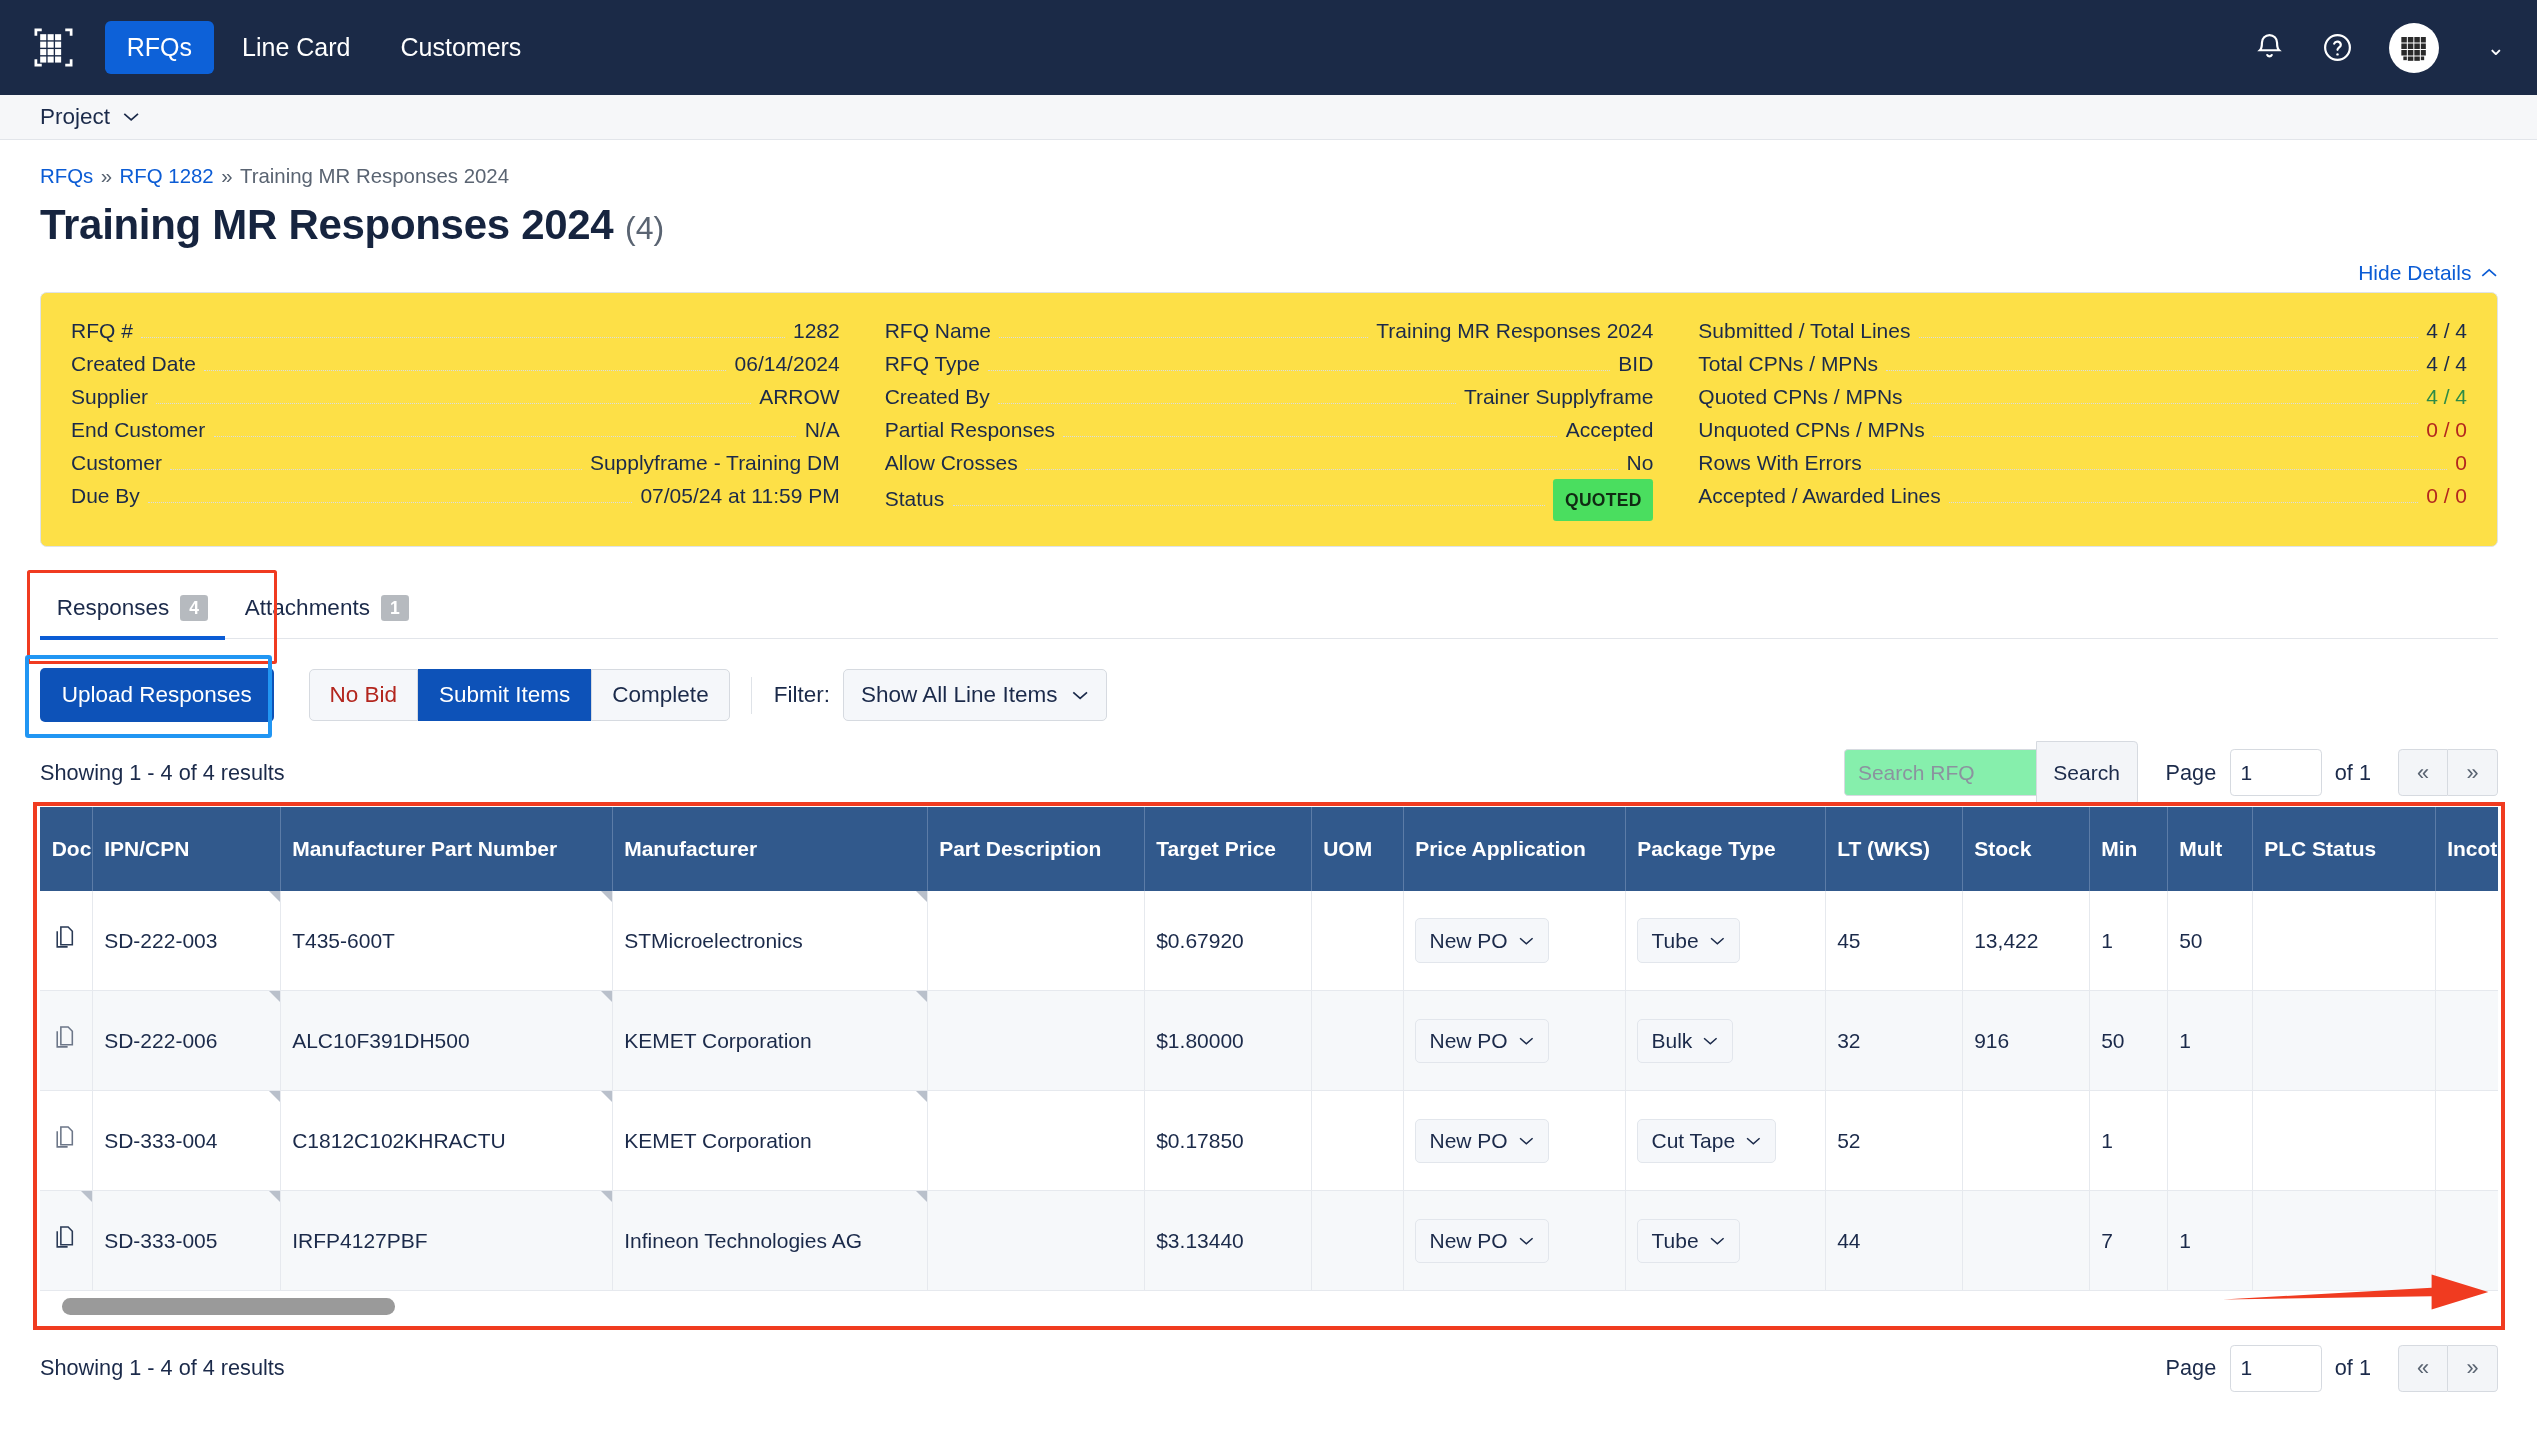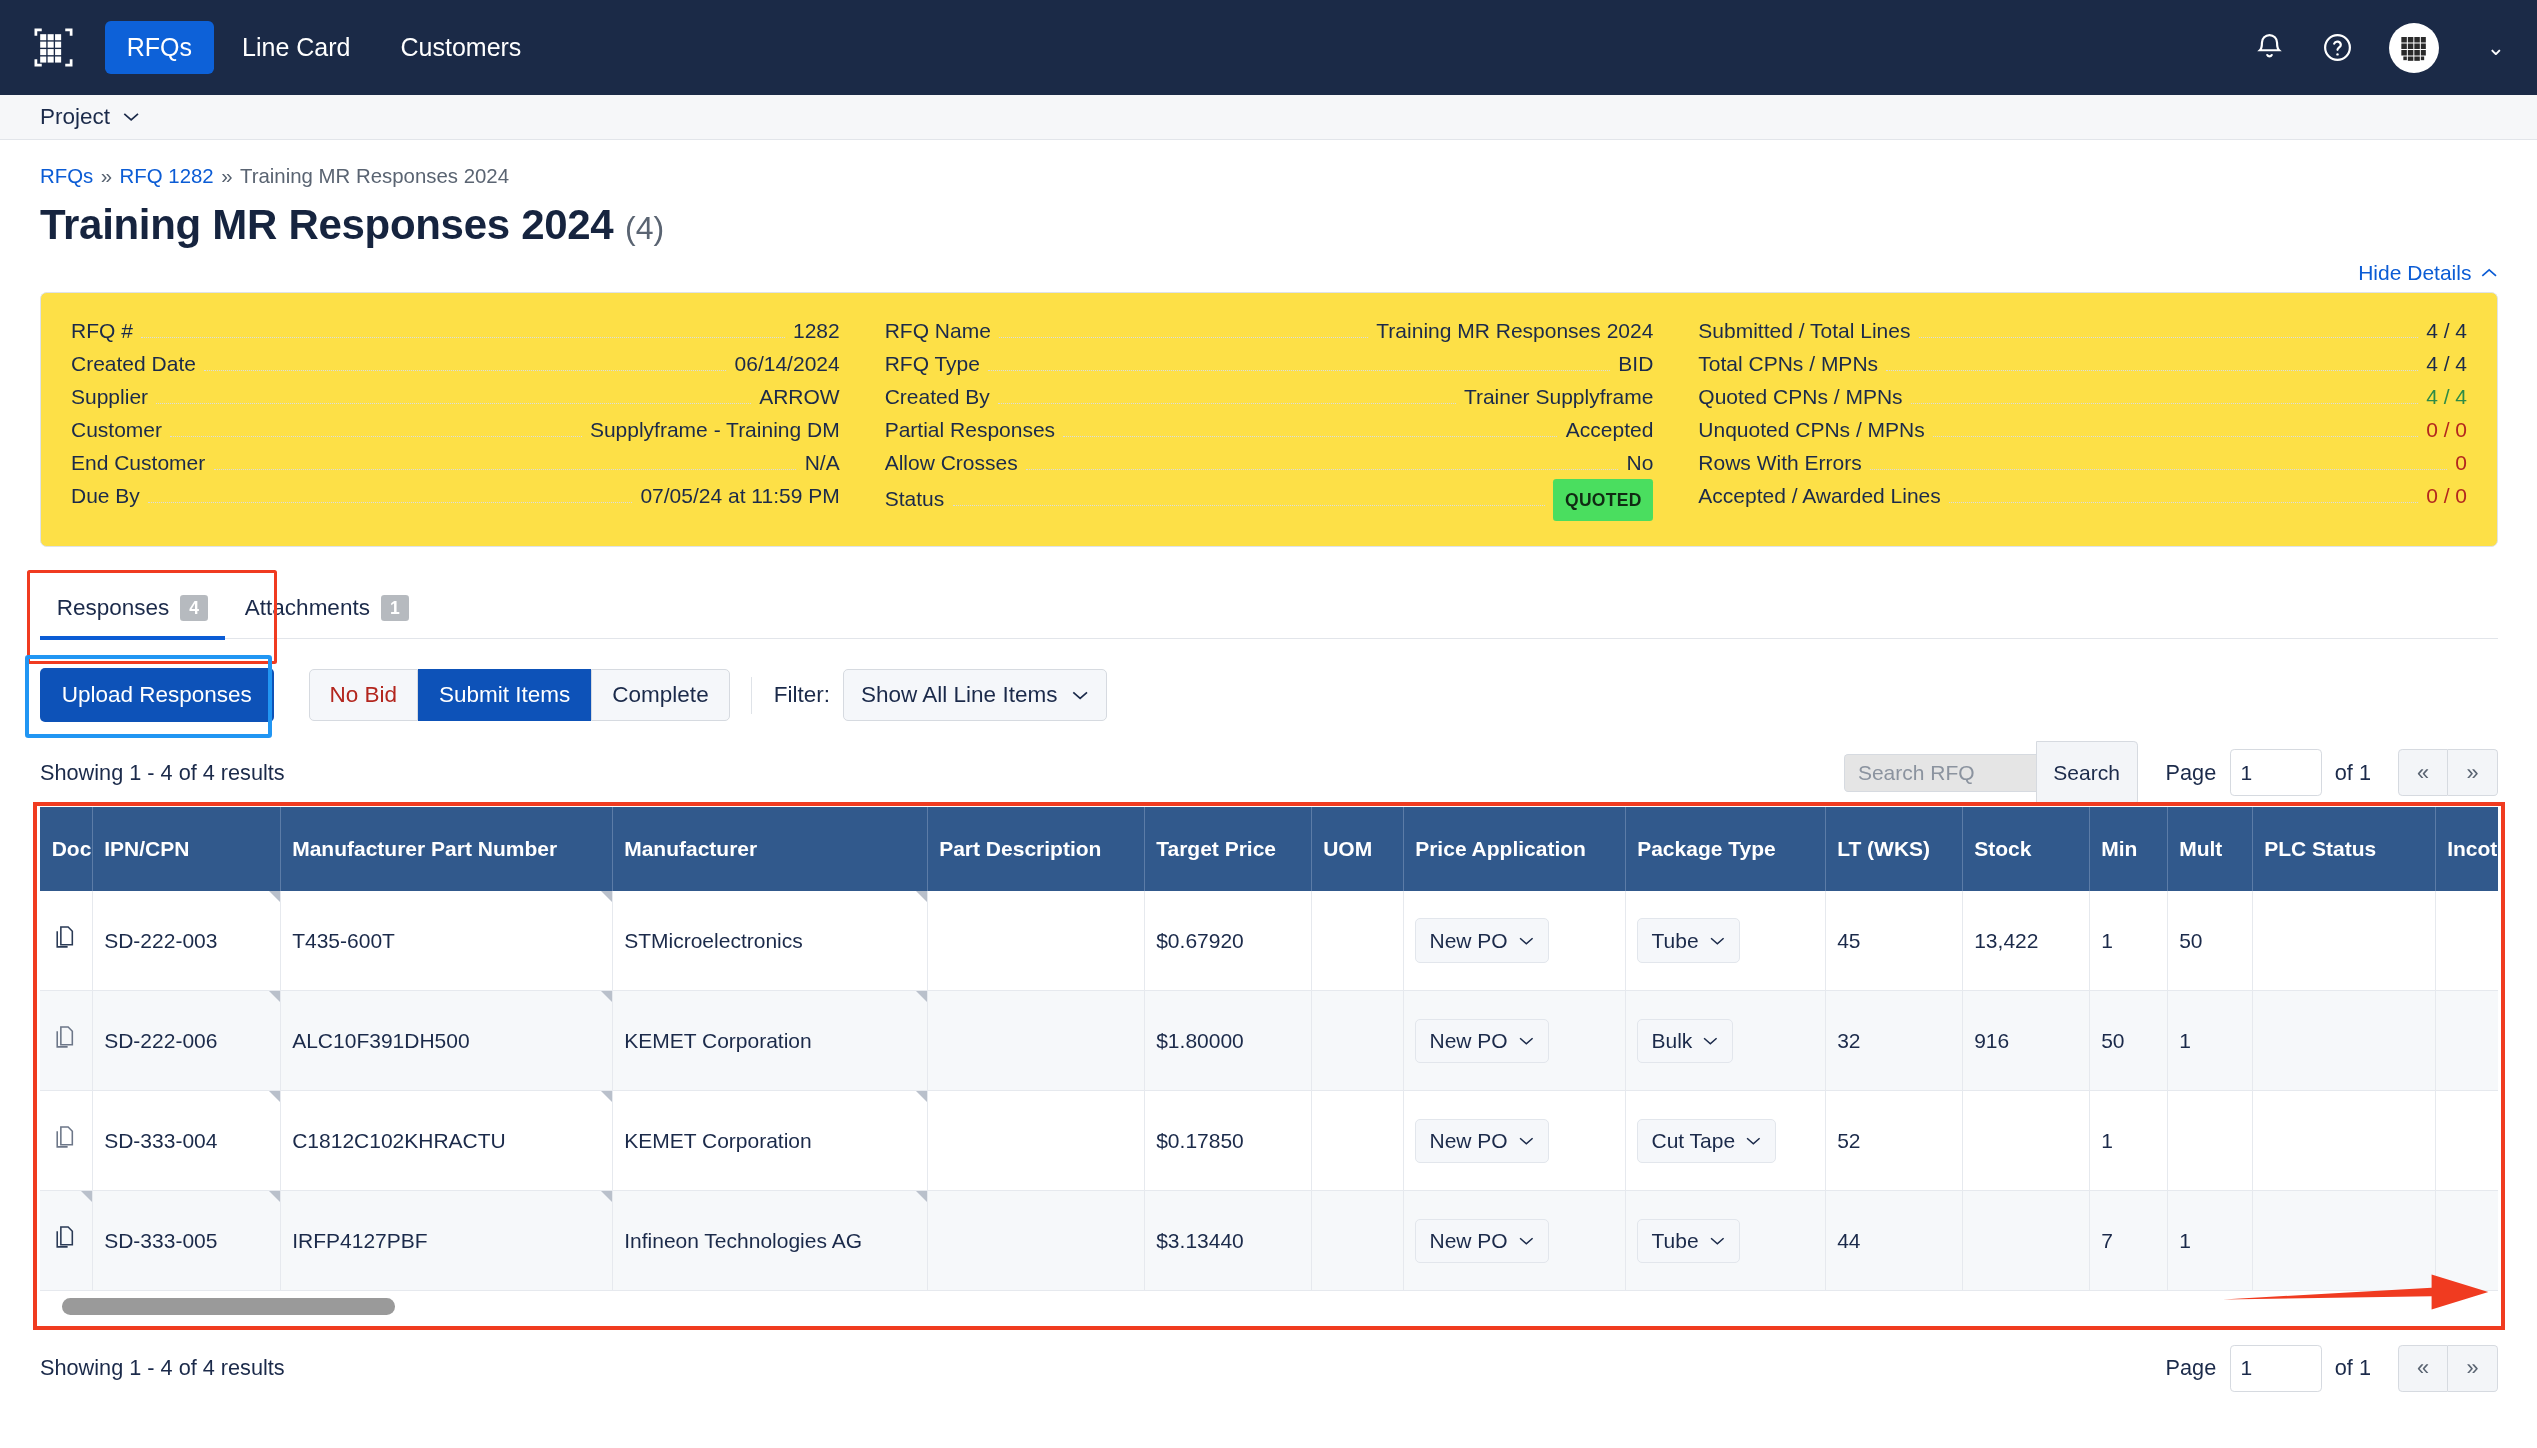--- a/index.html
+++ b/index.html
@@ -209,29 +209,29 @@
 
   
   .results-bar {
     margin-top: 25px;
     display: flex; align-items: center;
     height: 52px;
   }
   .results-text { font-size: 21.7px; color: #1b2a4a; }
   .results-right { margin-left: auto; display: flex; align-items: center; gap: 0; }
   .search-input {
-    width: 192px; height: 38px;
+    width: 192px; height: 47px;
     border: 0.8px solid #d6dae0;
     border-right: none;
     border-radius: 4.2px 0 0 4.2px;
     padding: 0 13.3px;
     font-size: 21px;
     font-family: inherit;
     color: #1b2a4a;
-    background: #e5e5e5;
+    background: #86efac;
     outline: none;
   }
   .search-input::placeholder { color: #8b939f; }
   .btn-search {
     height: 64px;
     background: #f3f5f8;
     border: 0.8px solid #d6dae0;
     border-radius: 0 4.2px 4.2px 0;
     font-size: 21px;
     font-family: inherit;
@@ -486,28 +486,28 @@
         <span class="dl-label">Created Date</span>
         <span class="dl-dots"></span>
         <span class="dl-value">06/14/2024</span>
       </div>
       <div class="dl-row">
         <span class="dl-label">Supplier</span>
         <span class="dl-dots"></span>
         <span class="dl-value">ARROW</span>
       </div>
       <div class="dl-row">
+        <span class="dl-label">End Customer</span>
+        <span class="dl-dots"></span>
+        <span class="dl-value">N/A</span>
+      </div>
+      <div class="dl-row">
         <span class="dl-label">Customer</span>
         <span class="dl-dots"></span>
         <span class="dl-value">Supplyframe - Training DM</span>
-      </div>
-      <div class="dl-row">
-        <span class="dl-label">End Customer</span>
-        <span class="dl-dots"></span>
-        <span class="dl-value">N/A</span>
       </div>
       <div class="dl-row">
         <span class="dl-label">Due By</span>
         <span class="dl-dots"></span>
         <span class="dl-value">07/05/24 at 11:59 PM</span>
       </div>
     </div>
 
     <div class="details-col">
       <div class="dl-row">

